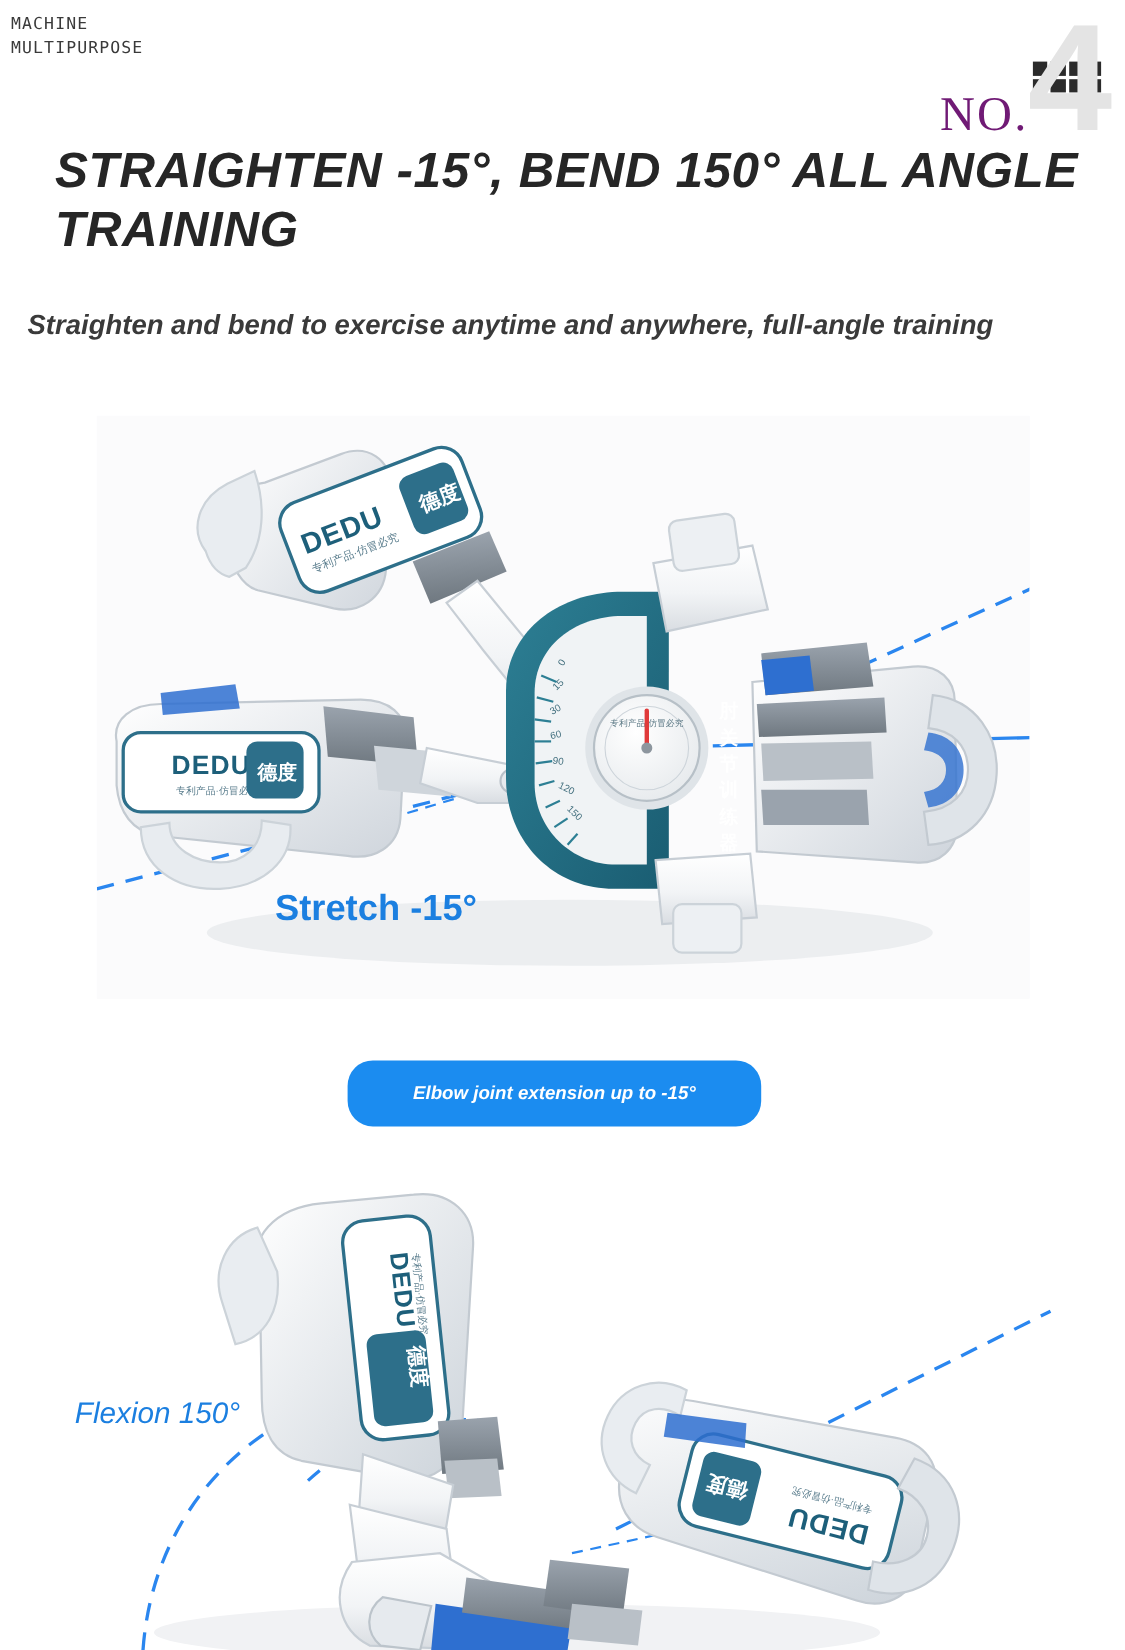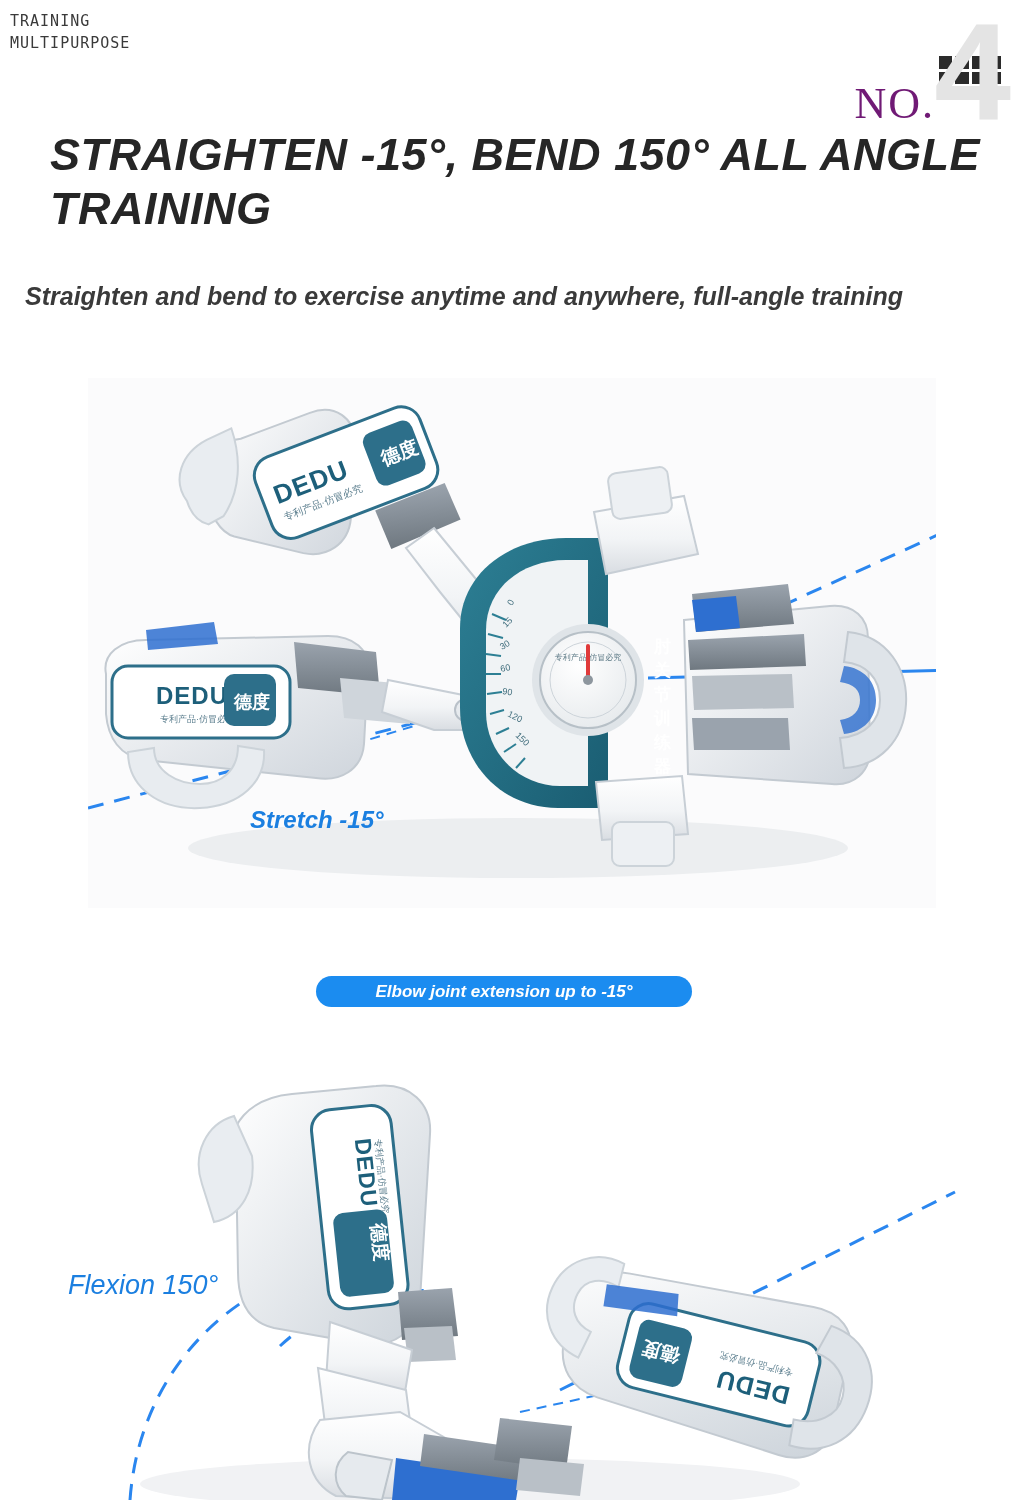--- a/index.html
+++ b/index.html
@@ -108,61 +108,59 @@
     height: 440px;
     background: #ffffff;
     overflow: hidden;
   }
 
   .caption-pill {
     position: absolute;
     top: 964px;
     left: 316px;
     width: 376px;
-    height: 31px;
+    height: 60px;
     border-radius: 23px;
     background: #1b8cf0;
     color: #ffffff;
     font-size: 17px;
     font-weight: bold;
     font-style: italic;
     display: flex;
     align-items: center;
     justify-content: center;
     text-align: center;
     box-sizing: border-box;
     padding: 0 14px;
-    margin-top: 12px;
   }
 
   .label-stretch {
     position: absolute;
     top: 806px;
     left: 250px;
-    font-size: 24px;
-    font-weight: bold;
-    font-style: italic;
+    font-size: 33px;
+    font-weight: bold;
     color: #1b7fe0;
   }
   .label-flexion {
     position: absolute;
     top: 1270px;
     left: 68px;
     font-size: 27px;
     font-weight: normal;
     font-style: italic;
     color: #1b7fe0;
   }
 
   svg { display: block; }
 </style>
 </head>
 <body>
 
-<div class="header-kicker">TRAINING
+<div class="header-kicker">MACHINE
 MULTIPURPOSE</div>
 
 <div class="dot-grid">
   <i></i>
     <i></i>
     <i></i>
     <i></i>
     <i></i>
     <i></i>
     <i></i>

